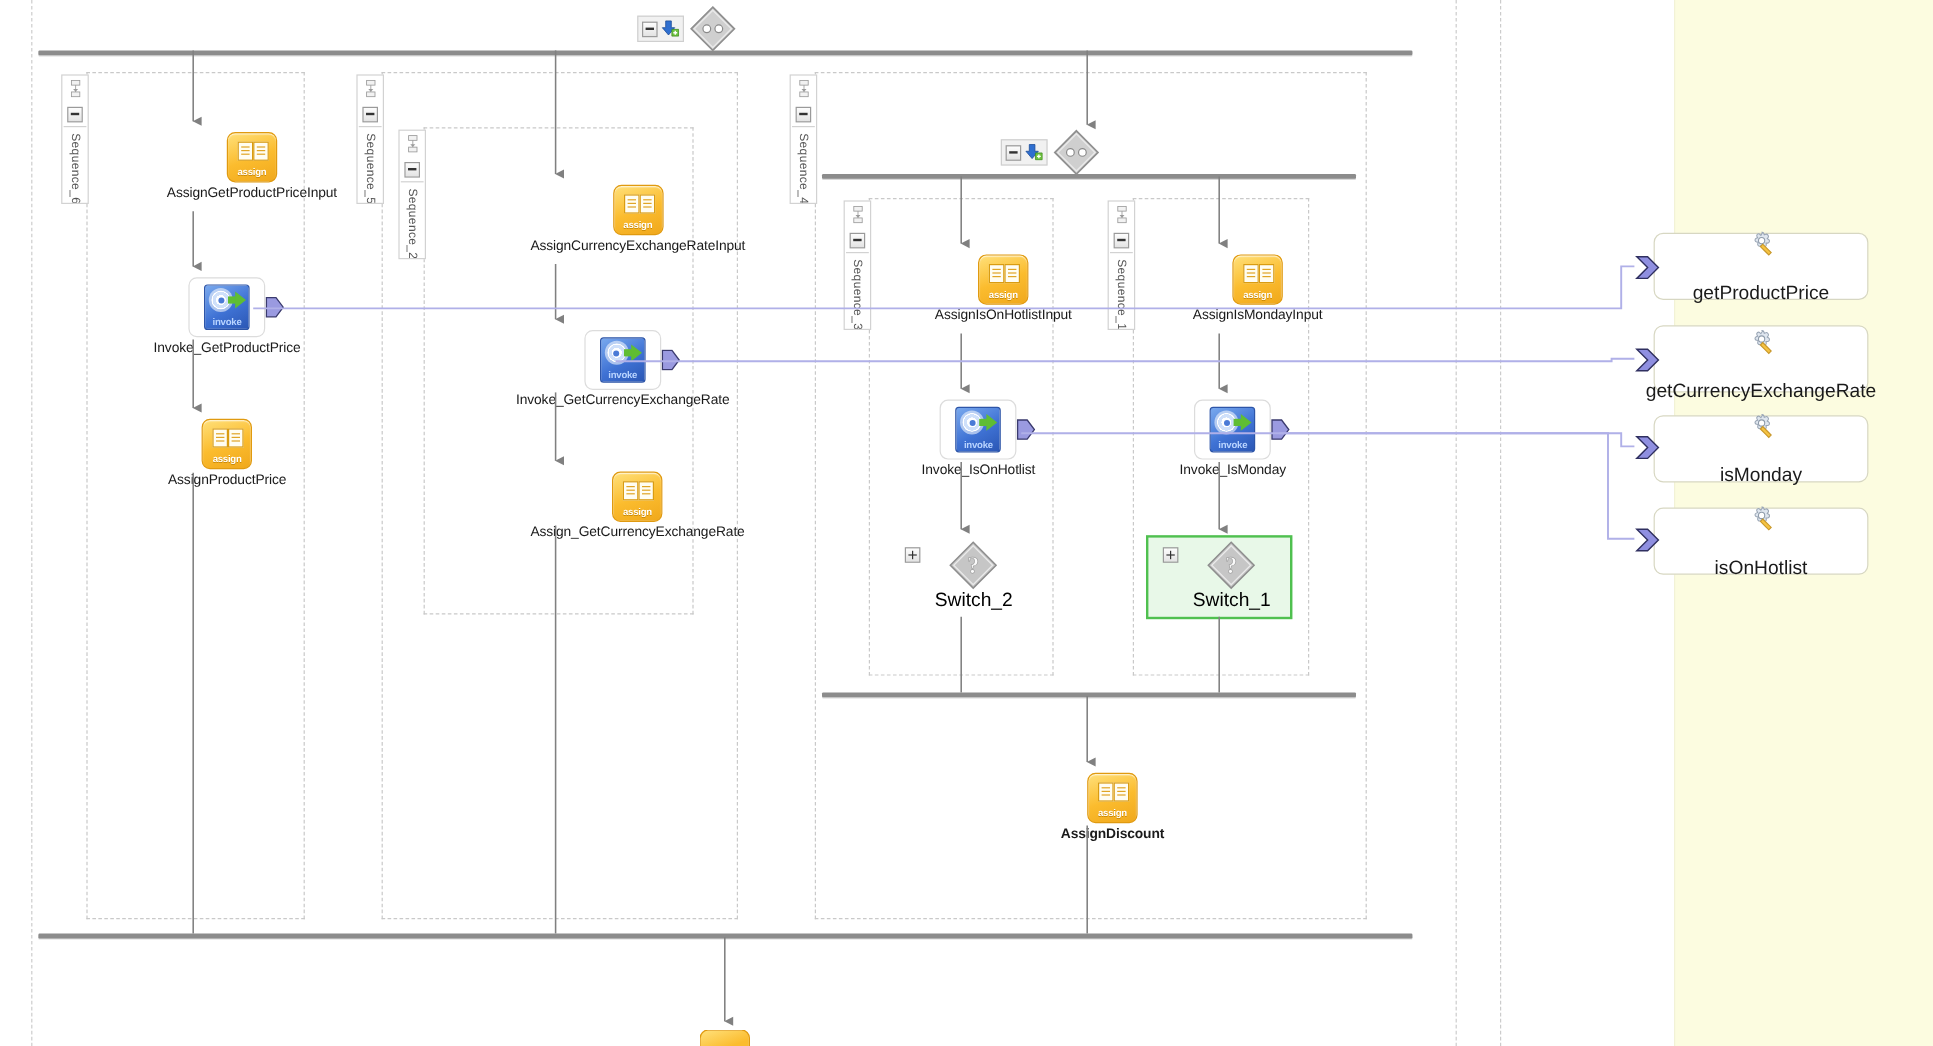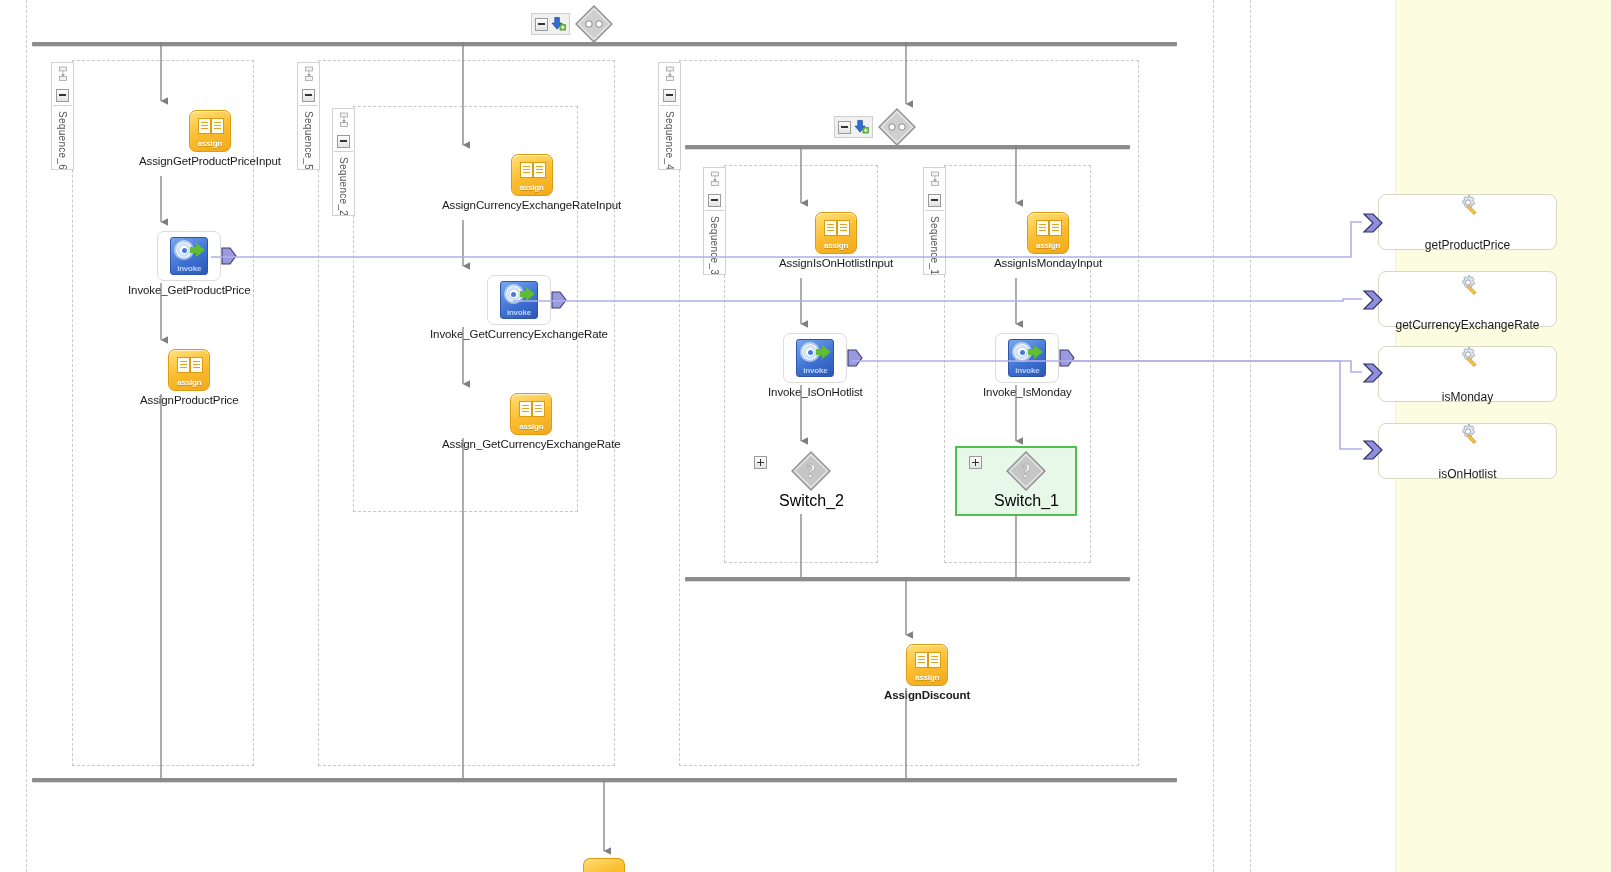--- a/index.html
+++ b/index.html
@@ -178,21 +178,21 @@
 
   
   .plink{
     position:absolute;
     border:1px solid #d7d7c2;
     border-radius:8px;
     background:#ffffff;
     display:flex;flex-direction:column;align-items:center;justify-content:center;
     box-sizing:border-box;
   }
-  .plink .pl-label{font-size:12px;color:#1a1a1a;white-space:nowrap;margin-top:20px;}
+  .plink .pl-label{font-size:16px;color:#1a1a1a;white-space:nowrap;margin-top:20px;}
   .svc-ico{width:26px;height:26px;position:relative;}
   .pl-arrow{position:absolute;width:22px;height:22px;}
 
   
   svg.ov{position:absolute;left:0;top:0;width:1611px;height:872px;pointer-events:none;}
 </style>
 </head>
 <body>
 
 <div id="canvas">

